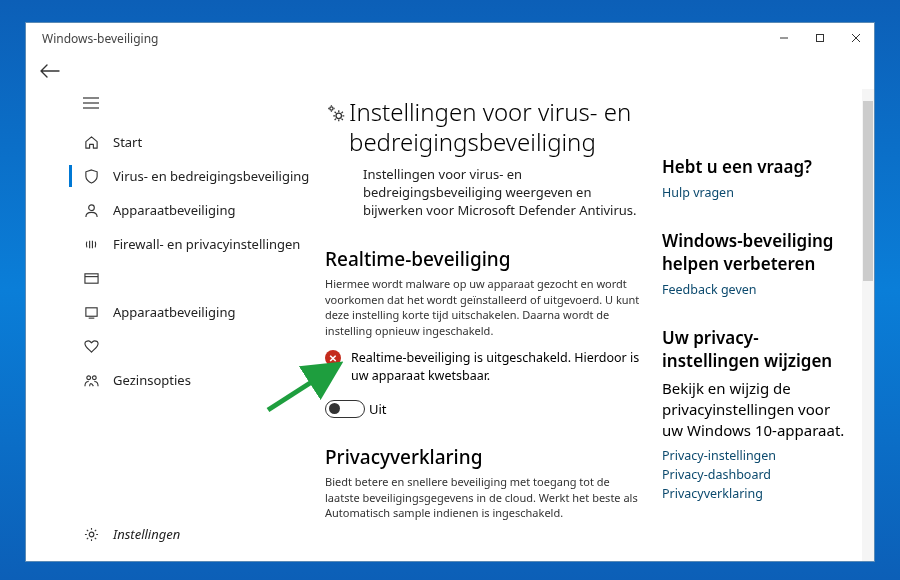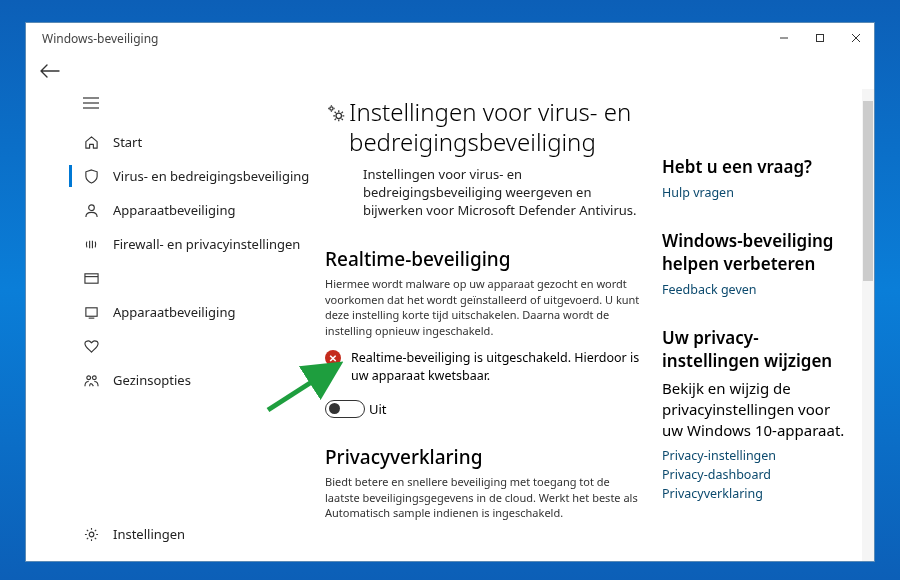--- a/index.html
+++ b/index.html
@@ -10,21 +10,21 @@
   .titlebar .controls div { width: 36px; display: flex; align-items: center; justify-content: center; font-size: 12px; font-family: "Segoe MDL2 Assets", sans-serif; cursor: pointer; }
   .backrow { height: 36px; padding-left: 14px; display: flex; align-items: center; }
   .backrow .back { font-size: 16px; cursor: pointer; }
   .body { flex: 1; display: flex; min-height: 0; }
   .sidebar { width: 256px; display: flex; flex-direction: column; padding-top: 0; margin-left: 43px; }
   .hamburger { padding: 8px 14px 10px; font-size: 14px; cursor: pointer; }
   .navlist { flex: 1; display: flex; flex-direction: column; padding-top: 6px; }
   .navitem { display: flex; align-items: center; height: 34px; padding: 0 14px; font-size: 13px; color: #222; cursor: pointer; position: relative; gap: 14px; }
   .navitem .icn { width: 16px; display: flex; align-items: center; justify-content: center; }
   .navitem.active::before { content:""; position:absolute; left:0; top:6px; bottom:6px; width:3px; background:#0078d4; }
-  .navitem.bottom { margin-top: auto; margin-bottom: 10px; }
+  .navitem.bottom { margin-top: auto; margin-bottom: 10px; font-style: italic; }
   .main { flex: 1; display: flex; min-width: 0; overflow: hidden; }
   .content { flex: 1; padding: 8px 18px 0 0; overflow-y: auto; min-width: 0; }
   .aside { width: 200px; padding: 66px 12px 0 0; display: flex; flex-direction: column; gap: 26px; }
   .page-head { display: flex; gap: 2px; align-items: flex-start; margin-bottom: 8px; }
   .page-head .gear { width: 24px; margin-top: 6px; display:flex; justify-content:center; }
   .page-title { font-size: 24px; font-weight: 350; line-height: 1.25; }
   .page-desc { font-size: 13px; color: #222; margin-left: 38px; margin-top: 4px; line-height: 1.4; max-width: 300px; }
   .section { margin-left: 0; margin-top: 26px; max-width: 320px; }
   .section h2 { font-size: 19px; font-weight: 500; margin-bottom: 4px; }
   .section p.desc { font-size: 11px; color: #333; line-height: 1.45; }

